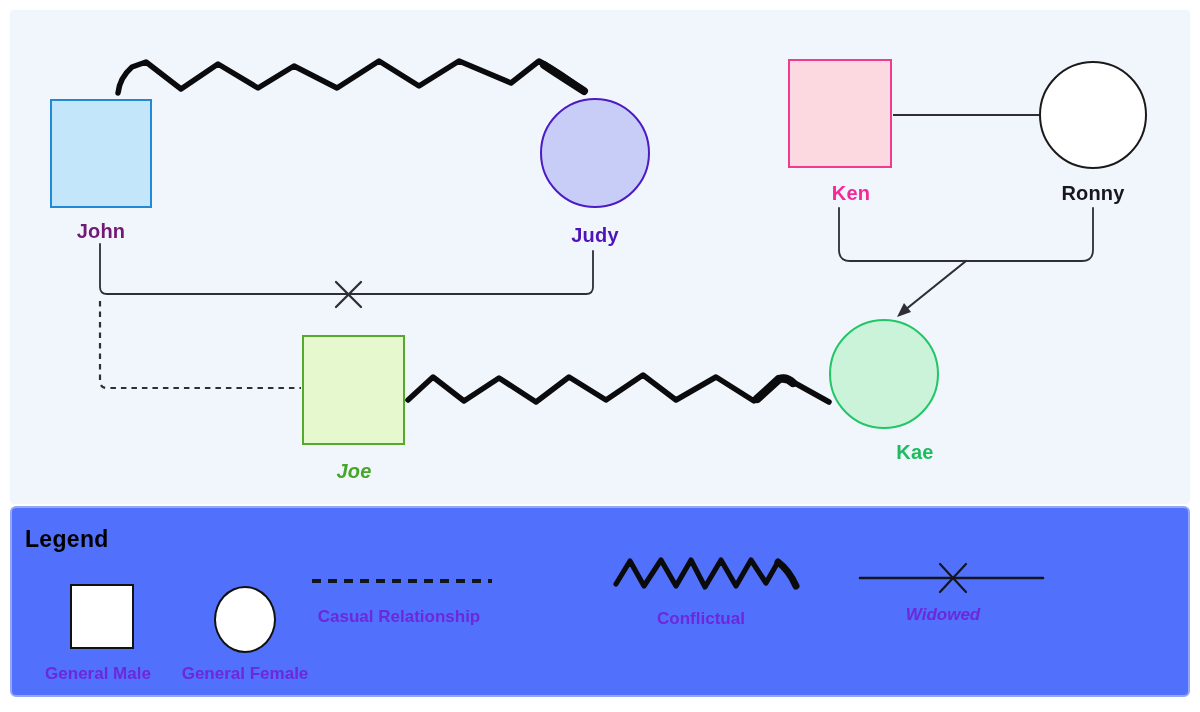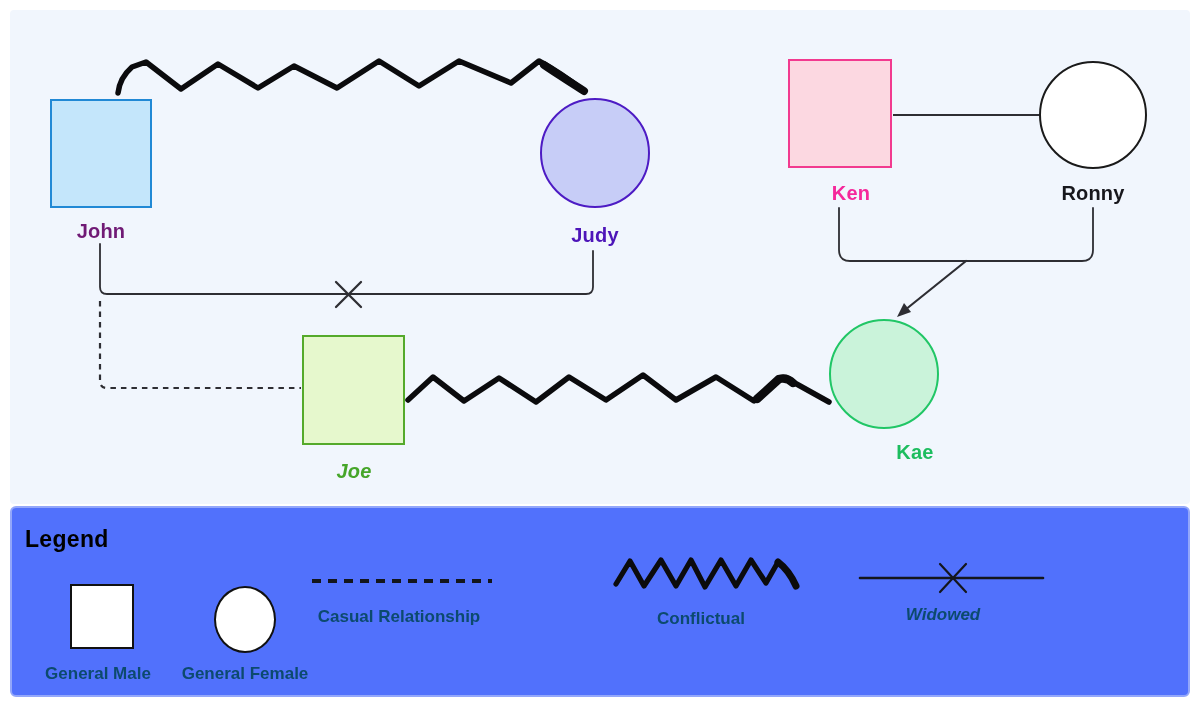--- a/index.html
+++ b/index.html
@@ -27,21 +27,21 @@
   .l-joe  {left:354px;top:460px;color:#46a62a;font-style:italic;}
   .l-kae  {left:884px;top:441px;color:#1dbd5f;margin-left:31px;}
   .overlay{position:absolute;left:0;top:0;width:1200px;height:712px;z-index:4;pointer-events:none;}
   
   .legend-title{position:absolute;left:25px;top:526px;color:#000000;font-weight:700;
                 font-size:23px;z-index:3;letter-spacing:.3px;}
   .sym{position:absolute;box-sizing:border-box;border:2.5px solid #111;background:#ffffff;z-index:3;}
   .sym-square{left:70px;top:584px;width:64px;height:65px;}
   .sym-circle{left:214px;top:586px;width:62px;height:67px;border-radius:50%;}
   .llabel{position:absolute;transform:translateX(-50%);font-weight:700;font-size:17px;
-          color:#0c4a6e;white-space:nowrap;z-index:3;}
+          color:#6d28d9;white-space:nowrap;z-index:3;}
   .ll-male{left:98px;top:664px;text-align:center;}
   .ll-female{left:245px;top:664px;text-align:center;}
   .ll-casual{left:399px;top:607px;}
   .ll-conflictual{left:701px;top:609px;}
   .ll-widowed{left:943px;top:605px;font-style:italic;}
 </style>
 </head>
 <body>
 
 <div class="canvas">

